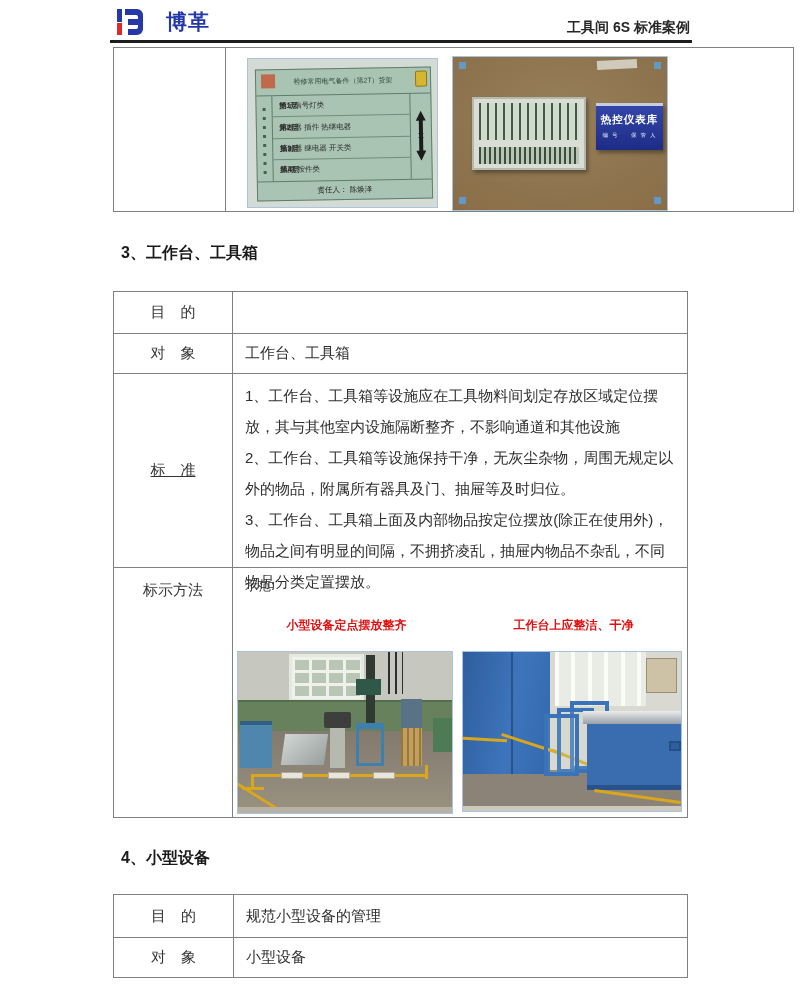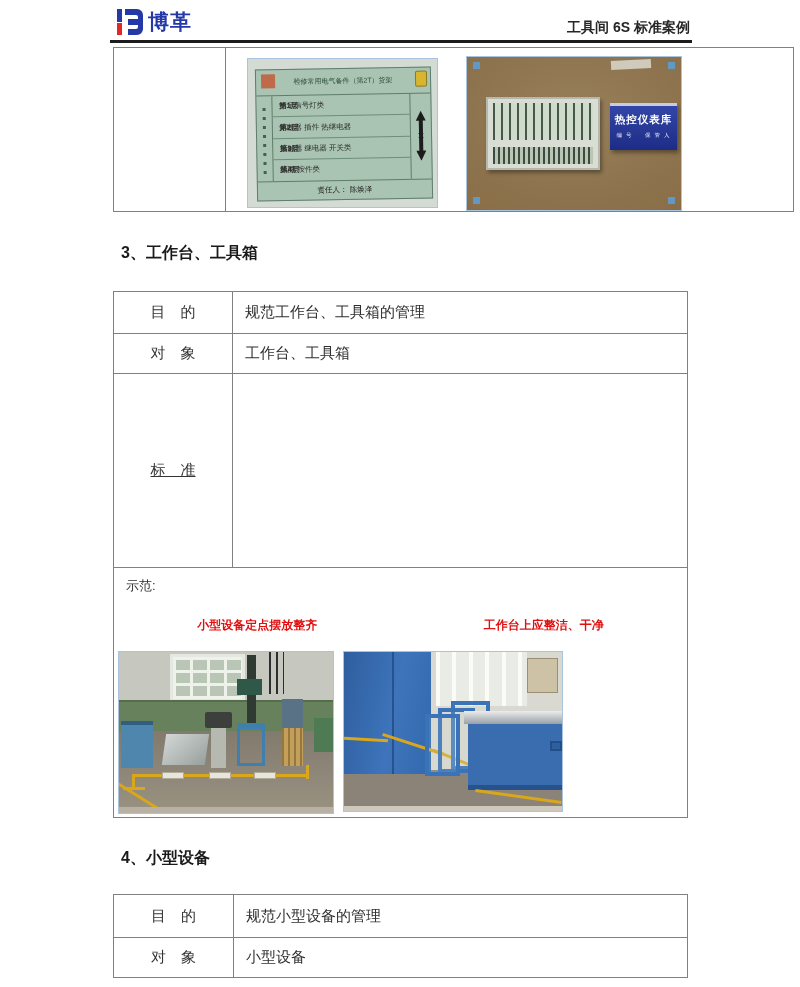--- a/index.html
+++ b/index.html
@@ -2,21 +2,21 @@
 <html><head>
 <meta charset="utf-8">
 <style>
   html,body { margin:0; padding:0; background:#ffffff; }
   .page {
     position:relative; width:800px; height:987px; background:#ffffff;
     font-family:"Liberation Sans", sans-serif; color:#2f2f2f; overflow:hidden;
   }
 
   
-  .logo { position:absolute; left:117px; top:7px; display:flex; align-items:center; gap:5px; }
+  .logo { position:absolute; left:117px; top:7px; display:flex; align-items:center; gap:23px; }
   .logo-text { font-size:21px; font-weight:bold; color:#2438a8; letter-spacing:1px; }
   .doc-title { position:absolute; top:19px; right:110px; font-size:14px; font-weight:600; color:#262626; }
   .header-rule { position:absolute; left:110px; top:40px; width:582px; height:3px; background:#1c1c1c; }
 
   
   .tbl { position:absolute; border:1px solid #808080; box-sizing:border-box; background:#fff; }
   .trow { display:flex; box-sizing:border-box; border-bottom:1px solid #808080; }
   .trow:last-child { border-bottom:none; }
   .tlabel { box-sizing:border-box; border-right:1px solid #808080; display:flex;
             align-items:center; justify-content:center; font-size:15px; color:#333;
@@ -175,21 +175,21 @@
                 <svg width="10" height="50" viewBox="0 0 10 50">
                   <path d="M5 0 L10 10 L7 10 L7 40 L10 40 L5 50 L0 40 L3 40 L3 10 L0 10 Z" fill="#1c1c1c"></path>
                 </svg>
                 <span>下</span>
               </div>
             </div>
             <div class="sign-footer">责任人：  陈焕泽</div>
           </div>
         </div>
 
-        <div class="photo ph-board" style="left:240px; top:8px; width:216px; height:155px;">
+        <div class="photo ph-board" style="left:226px; top:8px; width:216px; height:155px;">
           <div class="tape-corner" style="left:3%; top:3%;"></div>
           <div class="tape-corner" style="right:3%; top:3%;"></div>
           <div class="tape-corner" style="left:3%; bottom:4%;"></div>
           <div class="tape-corner" style="right:3%; bottom:4%;"></div>
           <div class="tape-corner" style="right:3%; top:48%;"></div>
           <div class="tape-top"></div>
           <div class="tool-panel">
             <div class="panel-upper"></div>
             <div class="panel-lower"></div>
           </div>
@@ -201,30 +201,35 @@
 
       </div>
     </div>
   </div>
 
   <div class="sec-heading" style="top:243px;">3、工作台、工具箱</div>
 
   <div class="tbl" style="left:113px; top:291px; width:575px; height:527px;">
     <div class="trow" style="height:42px;">
       <div class="tlabel" style="width:119px;">目　的</div>
-      <div class="tbody-cell">规范工作台、工具箱的管理</div>
     </div>
     <div class="trow" style="height:40px;">
       <div class="tlabel" style="width:119px;">对　象</div>
       <div class="tbody-cell">工作台、工具箱</div>
     </div>
     <div class="trow" style="height:194px;">
       <div class="tlabel" style="width:119px;text-decoration:underline;">标　准</div>
+      <div class="tbody-cell std-cell">
+        <p>1、工作台、工具箱等设施应在工具物料间划定存放区域定位摆放，其与其他室内设施隔断整齐，不影响通道和其他设施</p>
+        <p>2、工作台、工具箱等设施保持干净，无灰尘杂物，周围无规定以外的物品，附属所有器具及门、抽屉等及时归位。</p>
+        <p>3、工作台、工具箱上面及内部物品按定位摆放(除正在使用外)，物品之间有明显的间隔，不拥挤凌乱，抽屉内物品不杂乱，不同物品分类定置摆放。</p>
+      </div>
     </div>
     <div class="trow" style="height:249px;">
+      <div class="tlabel toplabel" style="width:119px;">标示方法</div>
       <div class="tbody-cell demo-cell">
         <div class="demo-label">示范:</div>
         <div class="caption-row">
           <span>小型设备定点摆放整齐</span>
           <span>工作台上应整洁、干净</span>
         </div>
 
         <div class="photo ph-shop" style="left:4px; top:83px; width:216px; height:163px;">
           <div class="p3-window"></div>
           <div class="p3-cables"></div>

